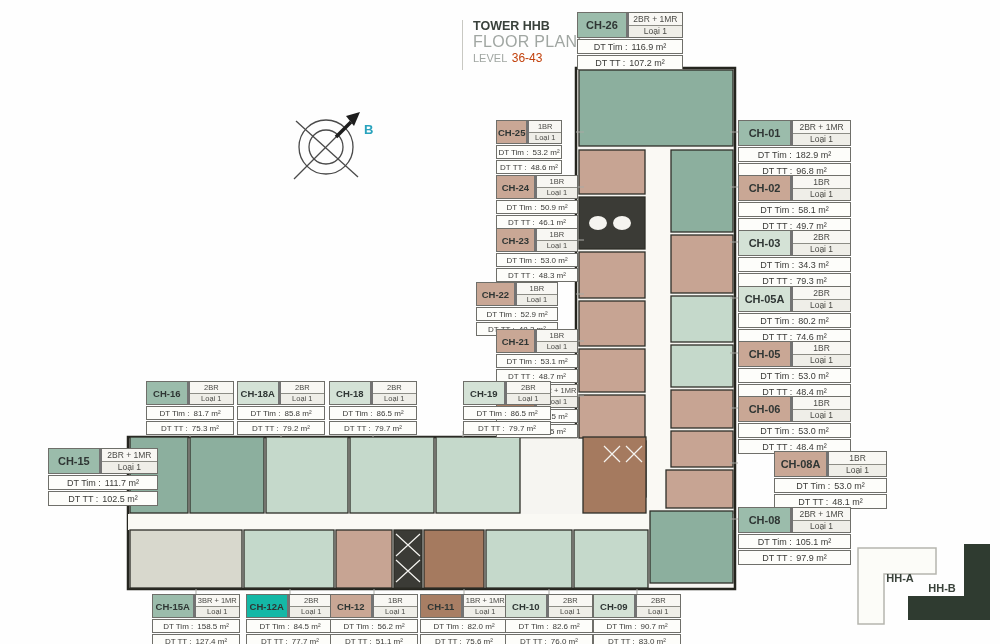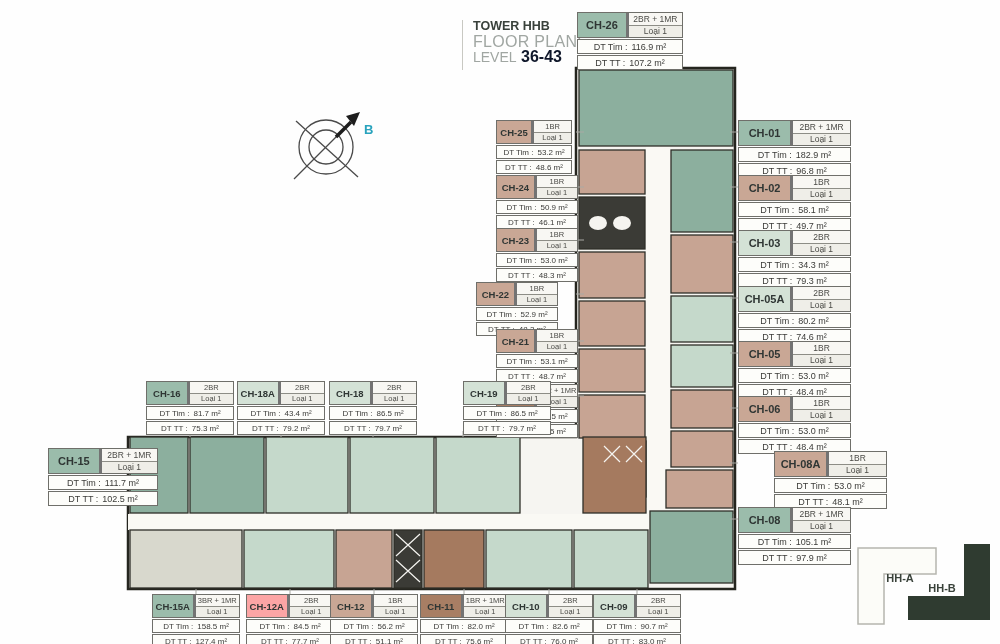--- a/index.html
+++ b/index.html
@@ -5,22 +5,22 @@
   html,body{margin:0;padding:0;background:#fff;}
   #stage{position:relative;width:1000px;height:644px;background:#fefefe;overflow:hidden;
          font-family:"Liberation Sans",sans-serif;}
   
   .title{position:absolute;left:166px;top:14px;font-size:41px;font-weight:700;
          letter-spacing:-1px;color:#333e37;}
   .hdr-divider{position:absolute;left:462px;top:20px;width:1px;height:50px;background:#c8c8c2;}
   .tower-block{position:absolute;left:473px;top:19px;line-height:15px;}
   .tower-name{font-size:12.5px;font-weight:700;color:#39413b;}
   .tower-sub{font-size:16px;color:#a0a6a2;letter-spacing:.3px;}
-  .tower-lv .lv-lab{font-size:14px;color:#a0a6a2;}
-  .tower-lv .lv-val{font-size:16px;font-weight:700;color:#0f172a;}
+  .tower-lv .lv-lab{font-size:11px;color:#a0a6a2;}
+  .tower-lv .lv-val{font-size:12px;font-weight:400;color:#c2410c;}
   
   .card{position:absolute;}
   .card .hdr{display:flex;border:1px solid #6f6f6a;background:#fbfaf6;}
   .card .uid{width:46%;display:flex;align-items:center;justify-content:center;
              font-weight:700;color:#2f3634;border-right:3px solid #737373;}
   .card .typwrap{flex:1;display:flex;flex-direction:column;}
   .card .typ{flex:1;display:flex;align-items:center;justify-content:center;
              color:#4a4a46;background:#f8f7f3;border-bottom:1px solid #8d8d86;}
   .card .loai{flex:1;display:flex;align-items:center;justify-content:center;
               color:#4a4a46;background:#efeee8;}
@@ -296,21 +296,21 @@
         </div>
         <div class="row">
           <span>DT Tim :</span>
           <span class="v">105.1 m²</span>
         </div>
         <div class="row">
           <span>DT TT :</span>
           <span class="v">97.9 m²</span>
         </div>
       </div>
-      <div class="card sm" style="left: 496px; top: 120px; width: 76px;">
+      <div class="card sm" style="left: 496px; top: 120px; width: 66px;">
         <div class="hdr">
           <div class="uid" style="background:#c9a795">CH-25</div>
           <div class="typwrap">
             <div class="typ">1BR</div>
             <div class="loai">Loại 1</div>
           </div>
         </div>
         <div class="row">
           <span>DT Tim :</span>
           <span class="v">53.2 m²</span>
@@ -425,21 +425,21 @@
       <div class="card sm" style="left: 237px; top: 381px; width: 88px;">
         <div class="hdr">
           <div class="uid" style="background:#d4e2d6">CH-18A</div>
           <div class="typwrap">
             <div class="typ">2BR</div>
             <div class="loai">Loại 1</div>
           </div>
         </div>
         <div class="row">
           <span>DT Tim :</span>
-          <span class="v">43.4 m²</span>
+          <span class="v">85.8 m²</span>
         </div>
         <div class="row">
           <span>DT TT :</span>
           <span class="v">79.2 m²</span>
         </div>
       </div>
       <div class="card sm" style="left: 329px; top: 381px; width: 88px;">
         <div class="hdr">
           <div class="uid" style="background:#d4e2d6">CH-18</div>
           <div class="typwrap">
@@ -502,21 +502,21 @@
           <span>DT Tim :</span>
           <span class="v">158.5 m²</span>
         </div>
         <div class="row">
           <span>DT TT :</span>
           <span class="v">127.4 m²</span>
         </div>
       </div>
       <div class="card sm" style="left: 246px; top: 594px; width: 88px;">
         <div class="hdr">
-          <div class="uid" style="background:#fca5a5">CH-12A</div>
+          <div class="uid" style="background:#14b8a6">CH-12A</div>
           <div class="typwrap">
             <div class="typ">2BR</div>
             <div class="loai">Loại 1</div>
           </div>
         </div>
         <div class="row">
           <span>DT Tim :</span>
           <span class="v">84.5 m²</span>
         </div>
         <div class="row">

